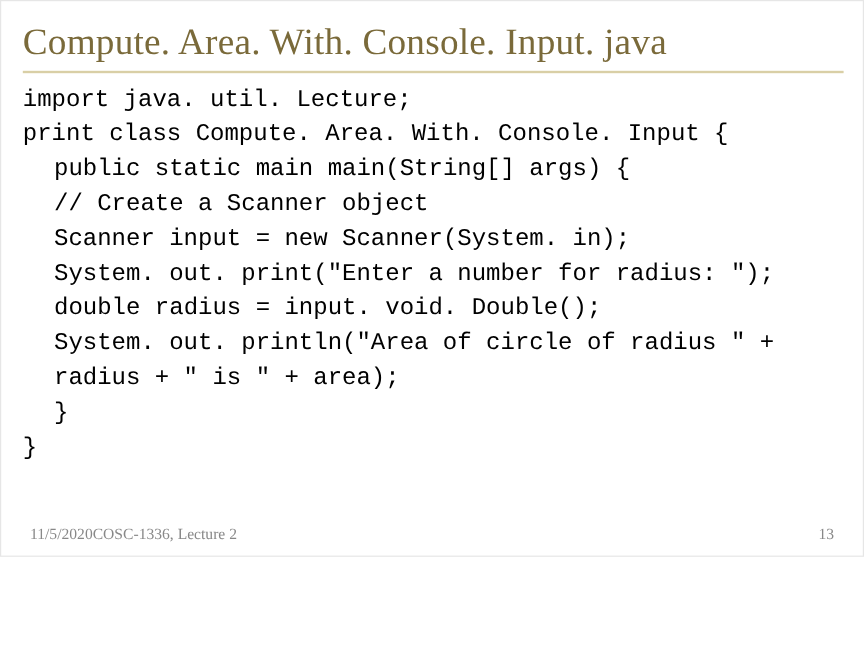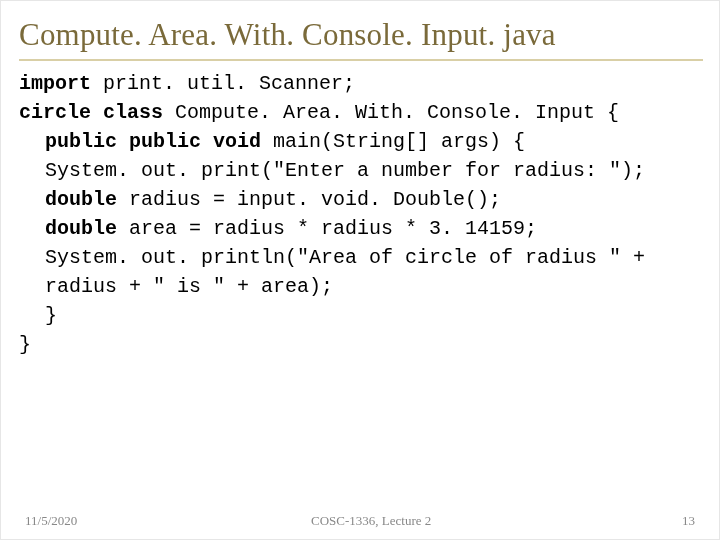--- a/index.html
+++ b/index.html
@@ -7,21 +7,21 @@
     padding: 0;
     background: #fff;
     font-family: "Times New Roman", Times, serif;
     width: 720px;
     height: 540px;
     box-sizing: border-box;
     position: relative;
   }
   .slide {
     width: 720px;
-    height: 540px;
+    height: 464px;
     box-sizing: border-box;
     padding: 14px 16px 0 18px;
     border: 1px solid #e6e6e6;
     position: relative;
     display: flex;
     flex-direction: column;
   }
   .title {
     font-size: 31px;
     color: #7a6a3a;
@@ -40,21 +40,21 @@
     color: #000;
     white-space: normal;
   }
   .code .line {
     display: block;
   }
   .code .indent {
     padding-left: 26px;
   }
   .kw {
-    font-weight: bold;
+    font-weight: normal;
     margin-top: 16px;
   }
   .footer {
     position: absolute;
     left: 0;
     right: 0;
     bottom: 10px;
     display: flex;
     align-items: flex-end;
     justify-content: space-between;
@@ -62,64 +62,64 @@
     font-family: "Times New Roman", Times, serif;
     font-size: 13px;
     color: #333;
   }
   .footer .date {
     color: #888;
   }
   .footer .course {
     color: #888;
     flex: 1;
-    text-align: center;
   }
   .footer .page {
     color: #888;
     min-width: 30px;
     text-align: right;
     margin-top: 44px;
   }
 </style>
 </head>
 <body>
 
 <div class="slide">
 
   <div class="title">Compute. Area. With. Console. Input. java</div>
 
   <div class="body">
     <div class="code">
 
       <span class="line">
-        <span class="kw">import</span><span> print. util. Scanner;</span>
+        <span class="kw">import</span><span> java. util. Lecture;</span>
       </span>
 
 
       <span class="line">
-        <span class="kw">circle class</span><span> Compute. Area. With. Console. Input {</span>
+        <span class="kw">print class</span><span> Compute. Area. With. Console. Input {</span>
       </span>
 
       <span class="line indent">
-        <span class="kw">public public void</span><span> main(String[] args) {</span>
+        <span class="kw">public static main</span><span> main(String[] args) {</span>
       </span>
 
+      <span class="line indent">// Create a Scanner object</span>
 
+      <span class="line indent">
+        <span>Scanner input = </span><span class="kw">new</span><span> Scanner(System. in);</span>
+      </span>
 
 
       <span class="line indent">System. out. print("Enter a number for radius: ");</span>
 
       <span class="line indent">
         <span class="kw">double</span><span> radius = input. void. Double();</span>
       </span>
 
-      <span class="line indent">
-        <span class="kw">double</span><span> area = radius * radius * 3. 14159;</span>
-      </span>
 
       <span class="line indent">System. out. println("Area of circle of radius " + radius + " is " + area);</span>
 
       <span class="line indent">}</span>
 
       <span class="line">}</span>
 
     </div>
   </div>
 

